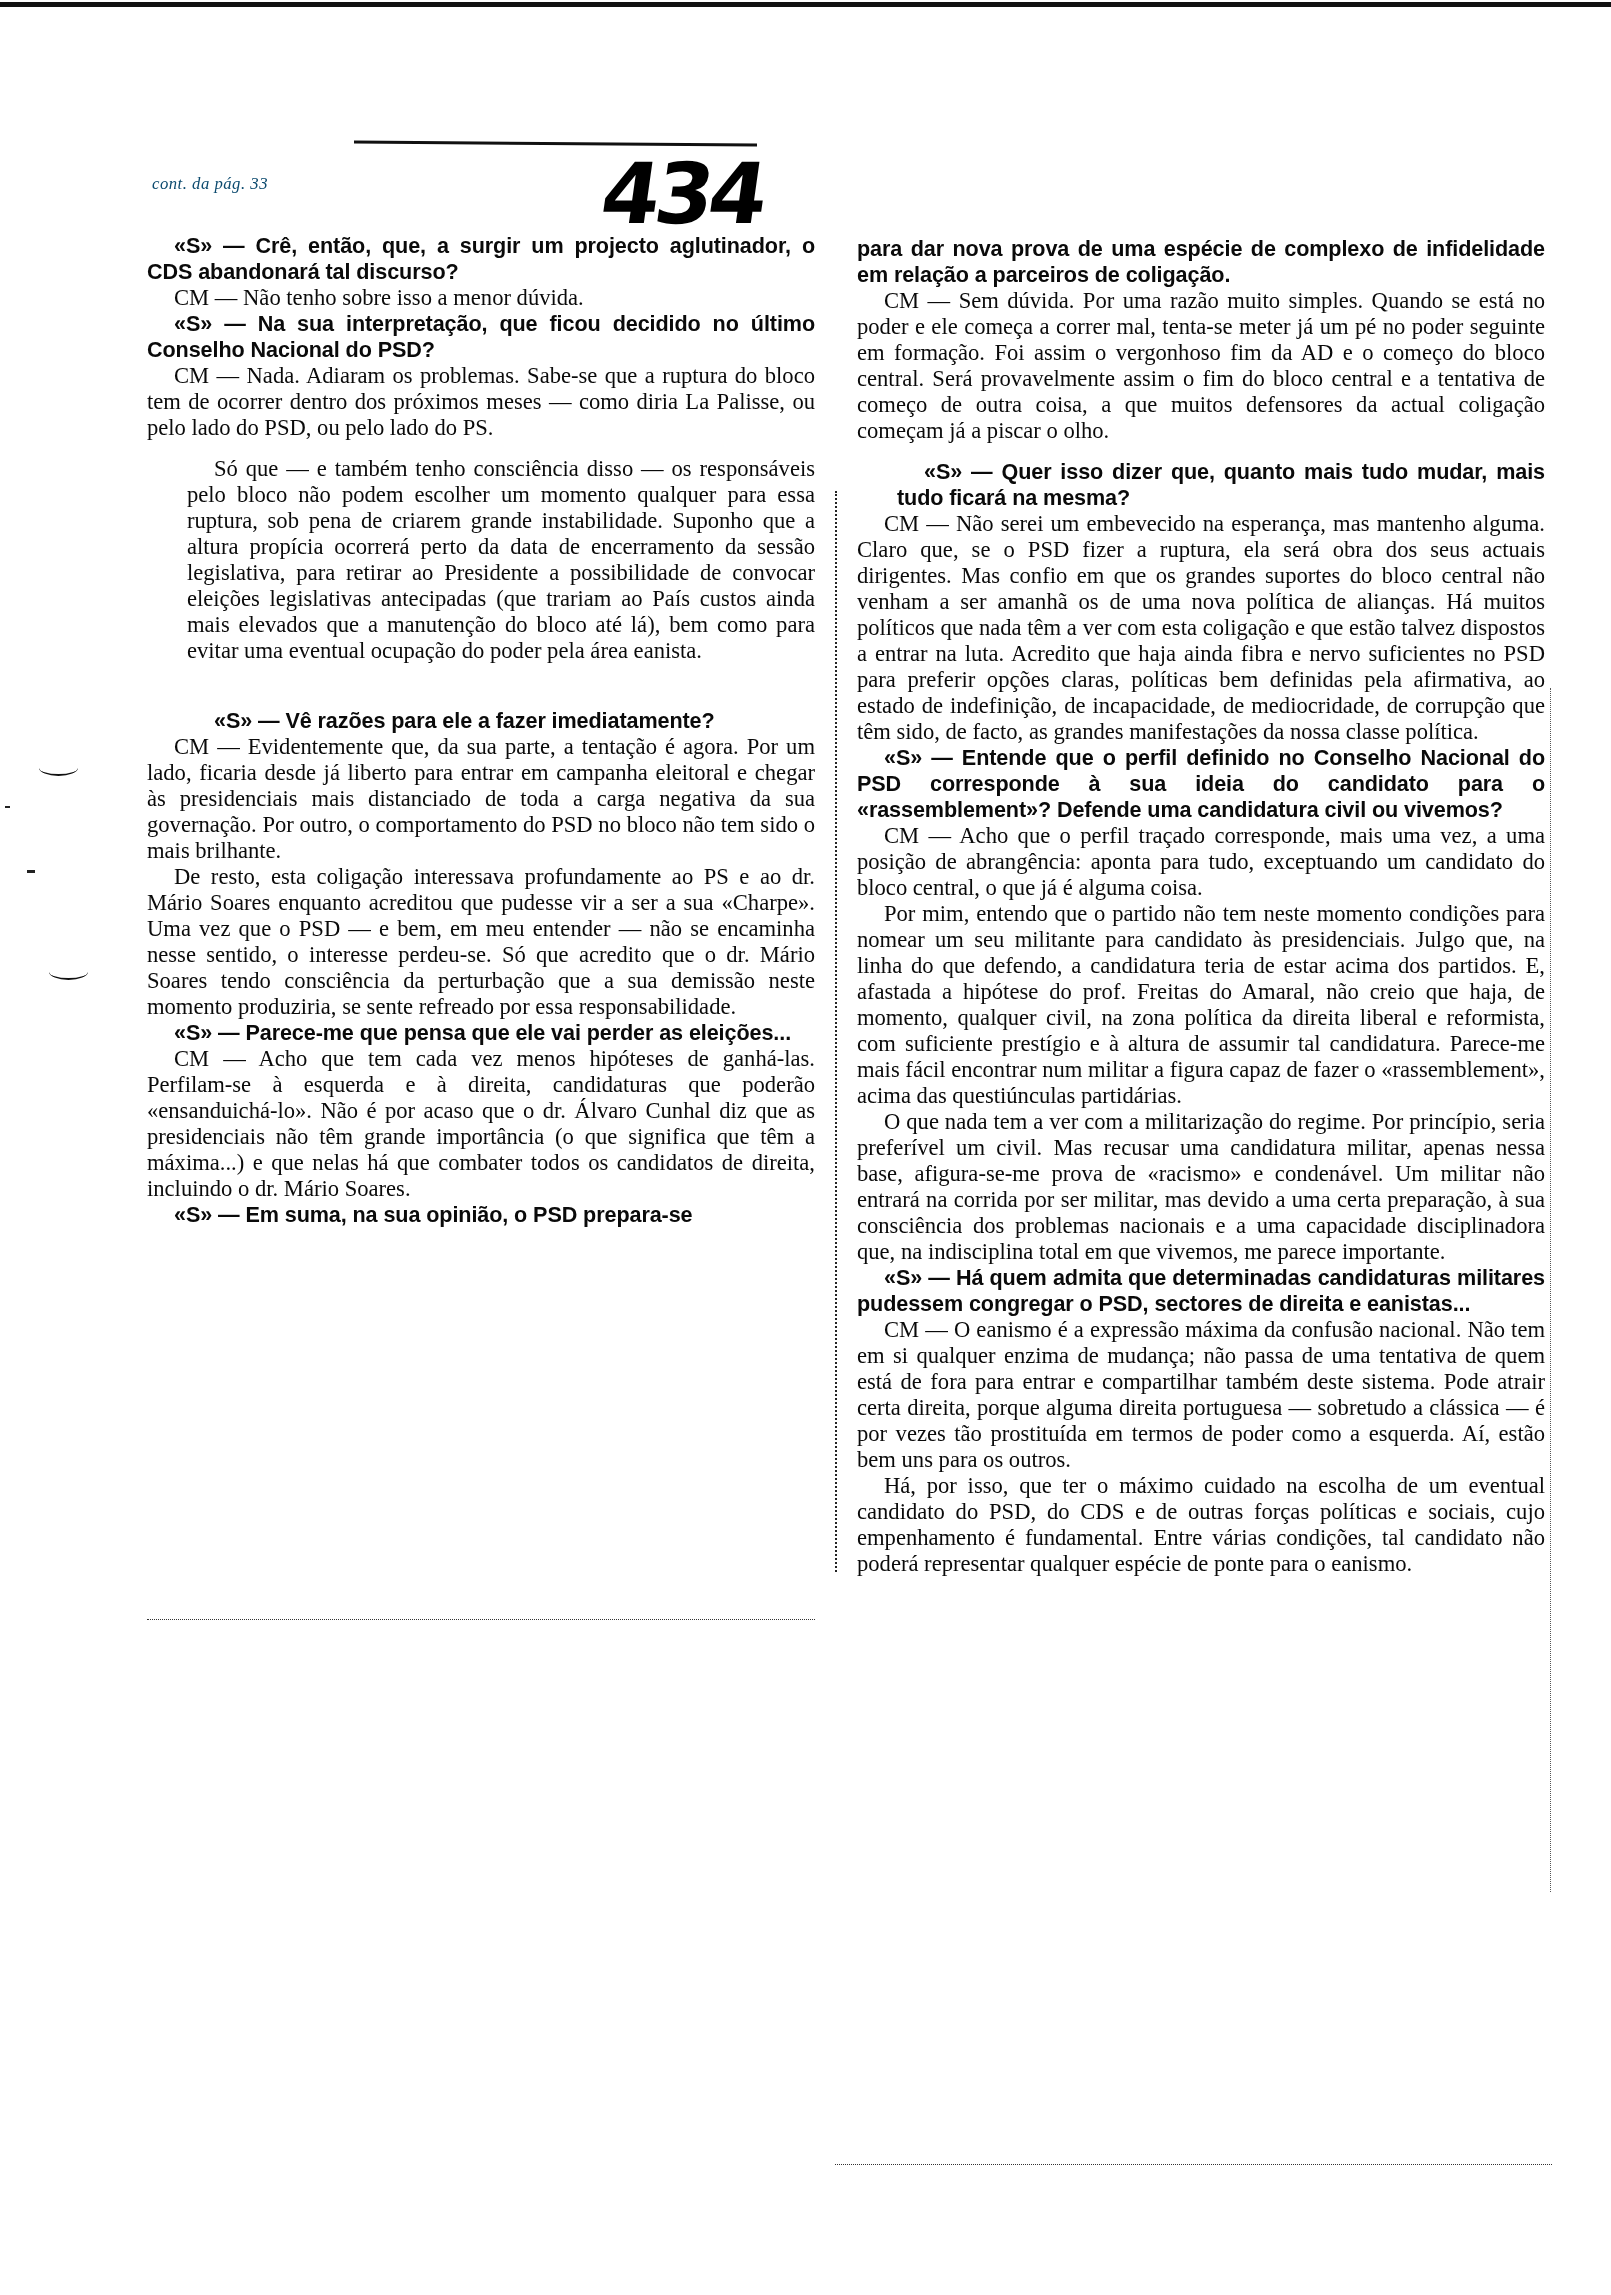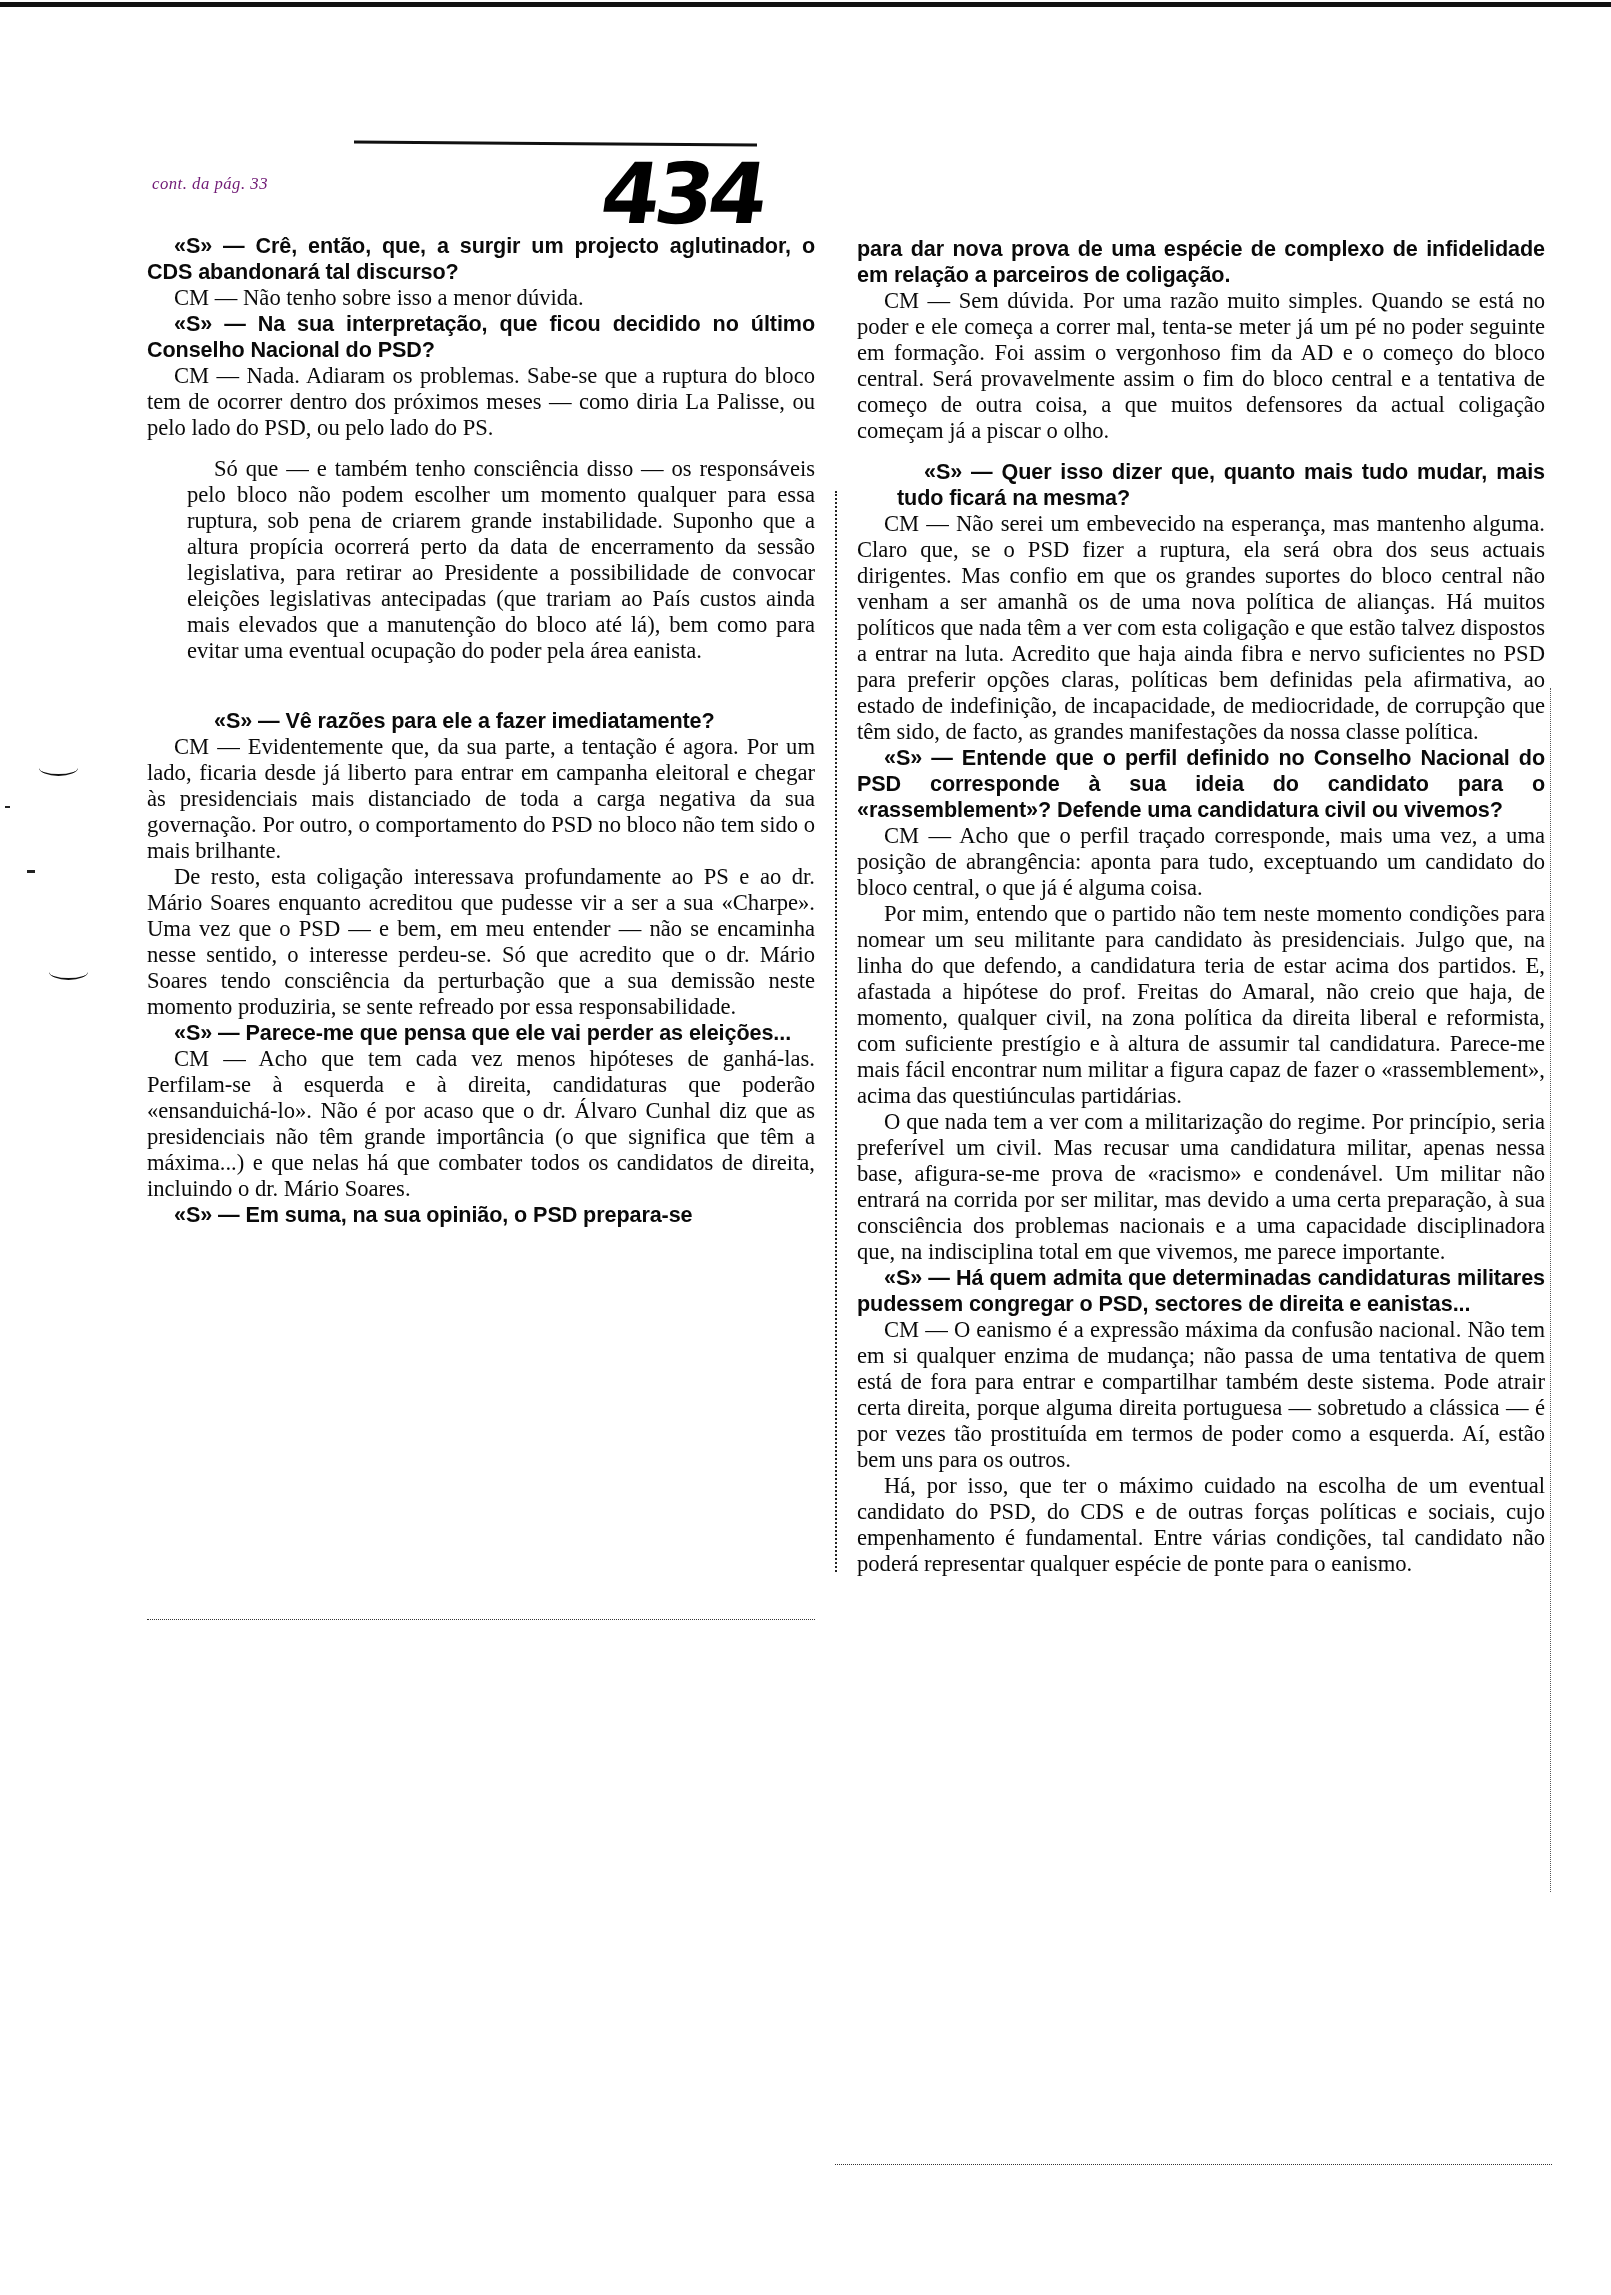--- a/index.html
+++ b/index.html
@@ -1,20 +1,20 @@
 <!DOCTYPE html>
 <html style="font-size:7.9px"><head>
 <meta charset="utf-8">
 <style>
   html, body { margin:0; padding:0; background:#ffffff; }
   body { width:1612px; height:2295px; position:relative; overflow:hidden;
          font-family:"Liberation Serif","DejaVu Serif",serif; color:#0a0a0a; }
   .top-border { position:absolute; left:0; top:2px; width:1612px; height:4.9px; background:#111; }
   .short-rule { position:absolute; left:354px; top:142px; width:403px; height:2.9px; background:#111; transform:rotate(0.4deg); }
-  .cont-note { position:absolute; left:152px; top:174px; font-style:italic; font-size:16.7px; color:#701a75; letter-spacing:0.5px; }
+  .cont-note { position:absolute; left:152px; top:174px; font-style:italic; font-size:16.7px; color:#0c4a6e; letter-spacing:0.5px; }
   .handwritten { position:absolute; left:602px; top:152px; font-family:"DejaVu Sans",sans-serif; font-weight:bold;
                  font-size:84px; color:#000; transform:skewX(-8deg); letter-spacing:-4.9px; line-height:1; }
   .column { position:absolute; top:233px; font-size:22.6px; line-height:26px; text-align:justify; }
   .col-left { left:147px; width:668px; }
   .col-right { left:857px; width:688px; top:236px; }
   .column p { margin:0; text-indent:27px; }
   .column p.noindent { text-indent:0; }
   .column p.gap { margin-top:14.7px;margin-left:40px; }
   .column .q { font-weight:bold; font-family:Liberation Sans, sans-serif; font-size:21.6px; letter-spacing:-0.1px; }
   .col-divider { position:absolute; left:835px; top:491px; width:0; height:1081px; border-left:2px dotted #222; }

